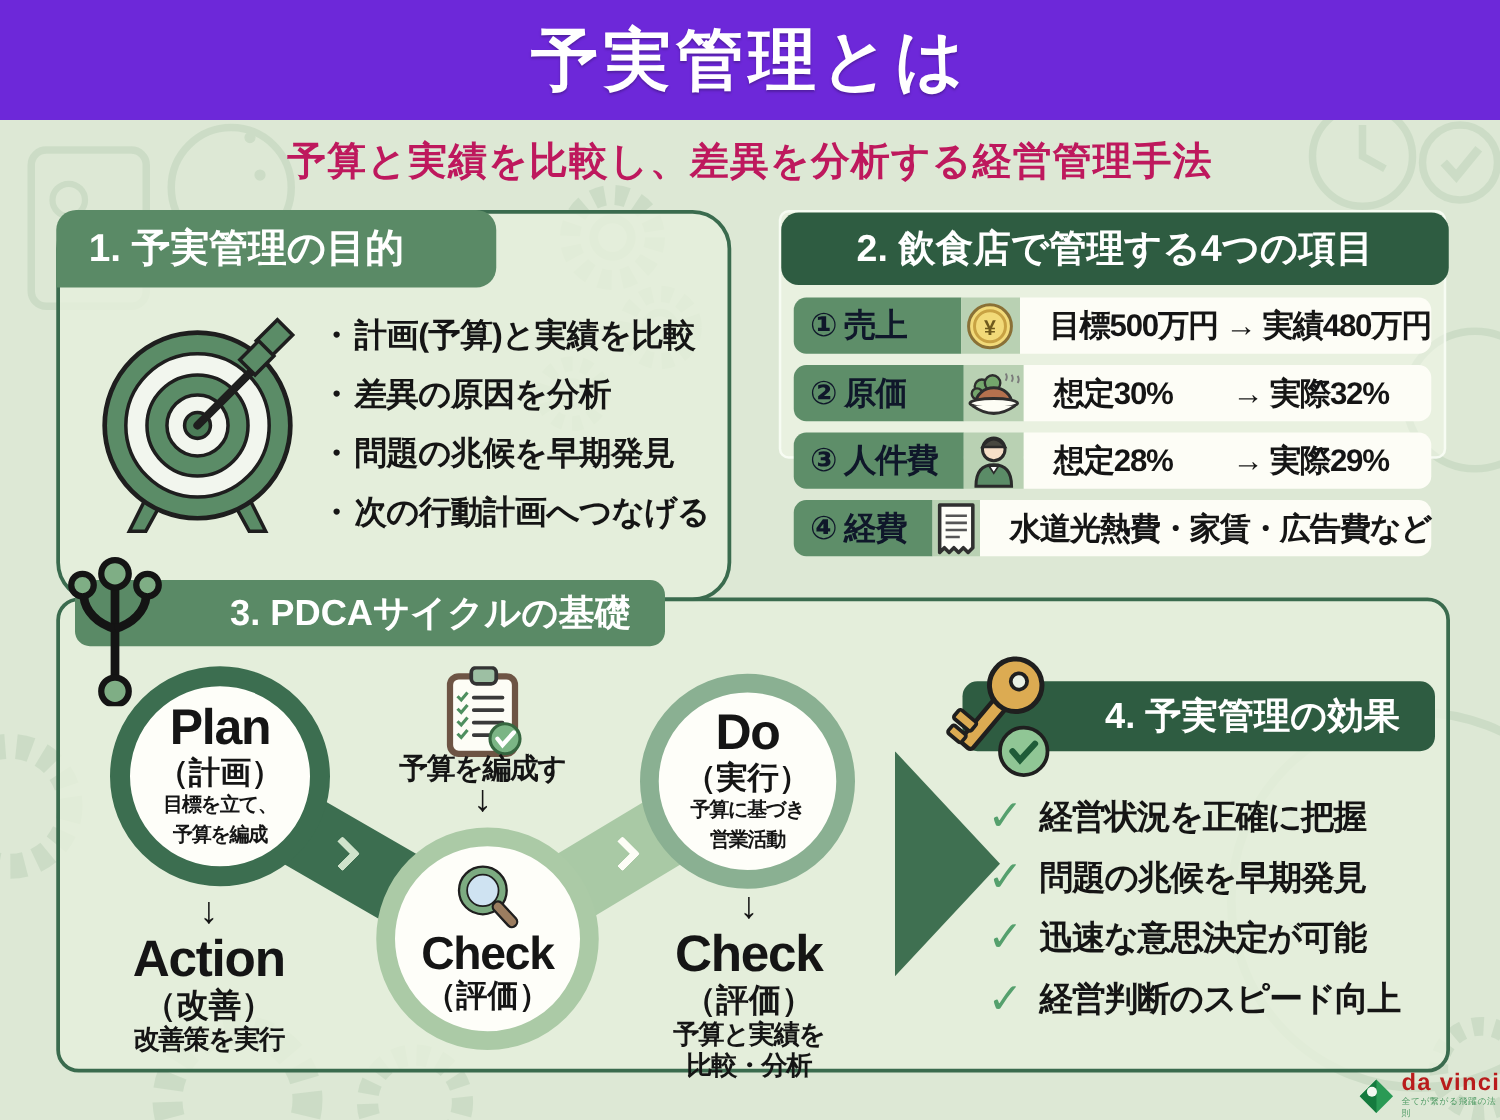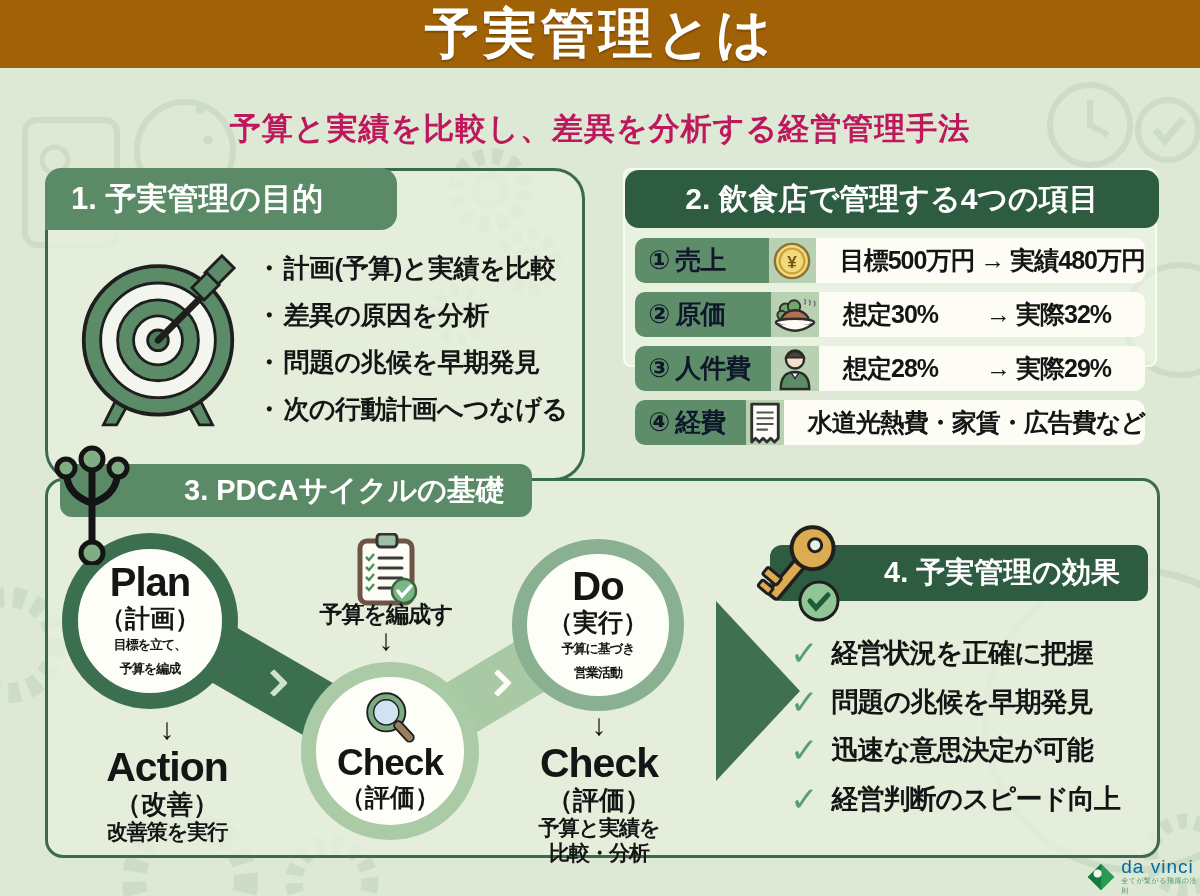--- a/index.html
+++ b/index.html
@@ -9,21 +9,21 @@
     background:#dde8d5;
     font-family:"Liberation Sans","DejaVu Sans",sans-serif;
     color:#151515;
   }
   .abs { position:absolute; }
 
   
   #watermarks { left:0; top:0; width:1200px; height:896px; z-index:0; opacity:.14; }
 
   
-  #banner { left:0; top:0; width:1200px; height:68px; background:#a16207; z-index:2;
+  #banner { left:0; top:0; width:1200px; height:96px; background:#6d28d9; z-index:2;
             display:flex; align-items:center; justify-content:center; }
   #banner .title { color:#fff; font-size:54px; font-weight:900; letter-spacing:4px;
                    text-shadow:0 2px 2px rgba(0,0,0,.25); }
   #subtitle { left:0; top:96px; width:1200px; height:66px; z-index:2;
               display:flex; align-items:center; justify-content:center;
               font-size:31px; font-weight:900; color:#be185d; letter-spacing:1px; }
 
   
   .box { border:3px solid #3a6b4e; border-radius:18px; background:rgba(229,239,220,.82); z-index:1; }
   .tab { background:#5a8a66; color:#fff; font-weight:900; display:flex; align-items:center; }
@@ -64,26 +64,26 @@
   #arm-dark  { left:100px; top:175px; width:260px; height:60px; background:#3c6e50; transform:rotate(30deg); }
   #arm-light { left:321px; top:178px; width:250px; height:58px; background:#a9c9a5; transform:rotate(-31deg); }
 
   .chev { position:absolute; width:20px; height:20px; border-top:6px solid; border-right:6px solid;
           transform:rotate(45deg); border-radius:2px; }
   #chev1 { left:216px; top:192px; color:#cfe3cb; border-color:#cfe3cb; }
   #chev2 { left:440px; top:192px; color:#fff; border-color:#fdfdf6; }
 
   .pdca { position:absolute; border-radius:50%; background:#fefef9; display:flex; flex-direction:column;
           align-items:center; justify-content:center; text-align:center; }
-  #c-plan  { left:14px;  top:52px;  width:176px; height:176px; border:16px solid #3c6e50; }
+  #c-plan  { left:40px;  top:52px;  width:176px; height:176px; border:16px solid #3c6e50; }
   #c-check { left:253px; top:181px; width:178px; height:178px; border:15px solid #abcaa6; }
   #c-do    { left:464px; top:58px;  width:172px; height:172px; border:15px solid #8ab092; }
   .pdca .en  { font-size:40px; font-weight:900; line-height:42px; letter-spacing:-1px; }
   .pdca .jp  { font-size:25px; font-weight:900; line-height:30px; }
-  .pdca .ds  { font-size:13px; font-weight:900; line-height:24px; letter-spacing:-1px; }
+  .pdca .ds  { font-size:16px; font-weight:900; line-height:24px; letter-spacing:-1px; }
   #c-check .en { font-size:37px; line-height:38px; }
 
   #clipboard-wrap { position:absolute; left:308px; top:52px; width:62px; height:74px; }
   #plan-note { position:absolute; left:242px; top:118px; width:192px; text-align:center;
                font-size:23px; font-weight:900; letter-spacing:-1px; }
   #mid-arrow { position:absolute; left:322px; top:142px; width:32px; text-align:center;
                font-size:30px; font-weight:900; }
   .stackcol { position:absolute; width:186px; display:flex; flex-direction:column; align-items:center; }
   #g-action { left:26px; top:232px; }
   #g-check2 { left:458px; top:228px; }
@@ -101,21 +101,21 @@
                display:flex; align-items:center; justify-content:center; padding-left:86px; }
   #key-wrap { position:absolute; left:698px; top:36px; width:112px; height:112px; z-index:3; }
   #sec4-list { position:absolute; left:742px; top:148px; width:372px; }
   #sec4-list li { list-style:none; display:flex; align-items:center; height:48.5px; gap:13px; }
   #sec4-list .ck { color:#55a06d; font-size:34px; font-weight:900; }
   #sec4-list .tx { font-size:27px; font-weight:900; letter-spacing:-1px; white-space:nowrap; }
 
   
   #footer-logo { left:1086px; top:857px; z-index:2; display:flex; align-items:center; gap:5px; }
   #brand-col { display:flex; flex-direction:column; }
-  #brand-name { font-size:19px; font-weight:400; color:#0369a1; letter-spacing:1px; line-height:19px; }
+  #brand-name { font-size:19px; font-weight:700; color:#b91c1c; letter-spacing:1px; line-height:19px; }
   #brand-tag { font-size:7px; color:#4e9a63; letter-spacing:.5px; }
 </style>
 </head>
 <body>
 
 <svg id="watermarks" class="abs" viewBox="0 0 1200 896">
   <g stroke="#69996f" fill="none">
     <rect x="25" y="120" width="92" height="125" rx="12" stroke-width="6"></rect>
     <circle cx="55" cy="160" r="13" stroke-width="5"></circle>
     <path d="M45,200 H98 M45,220 H98" stroke-width="5"></path>

